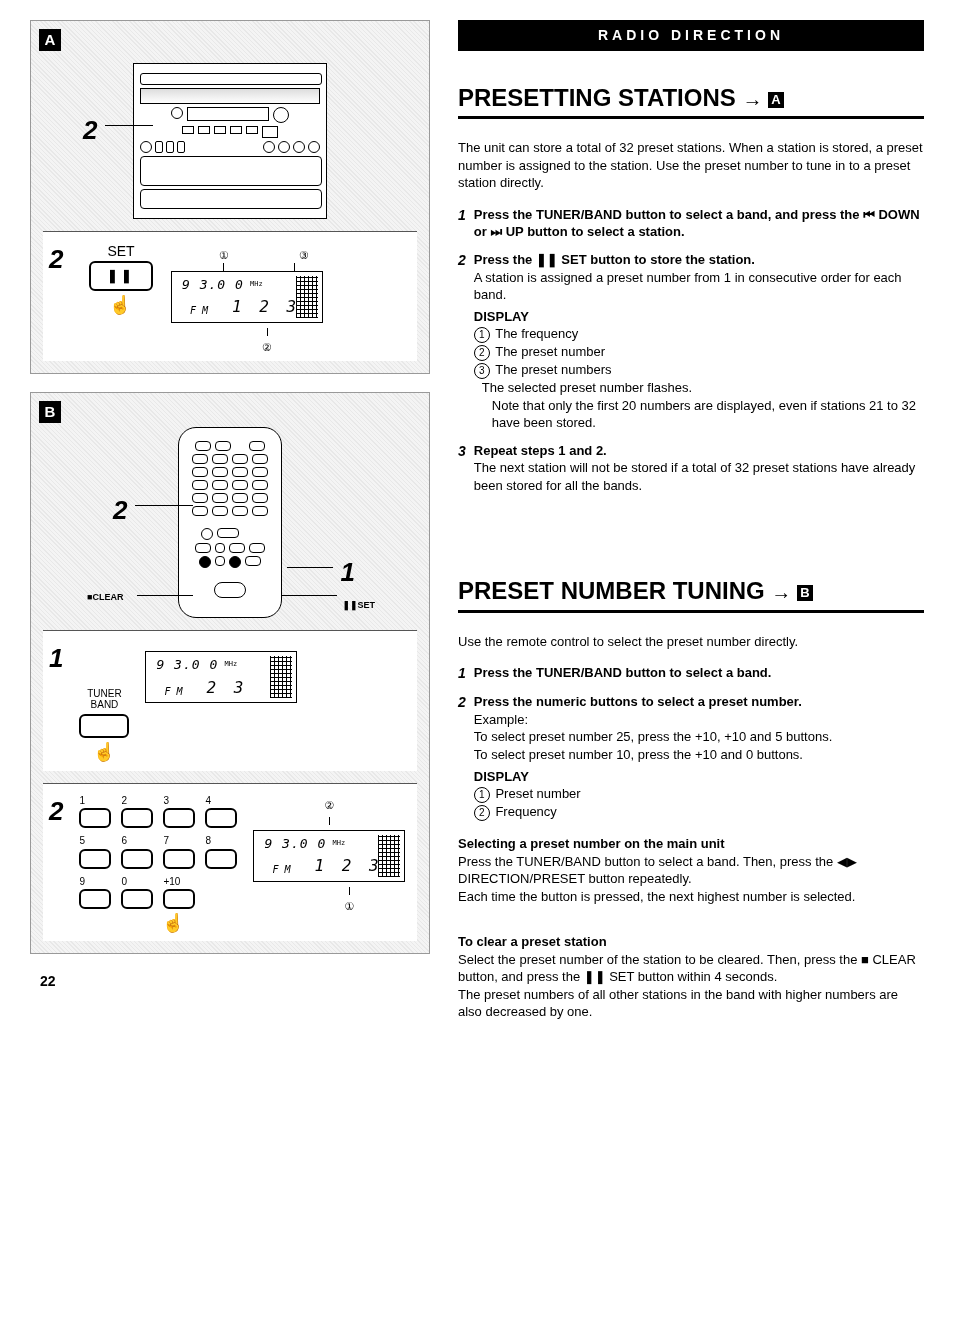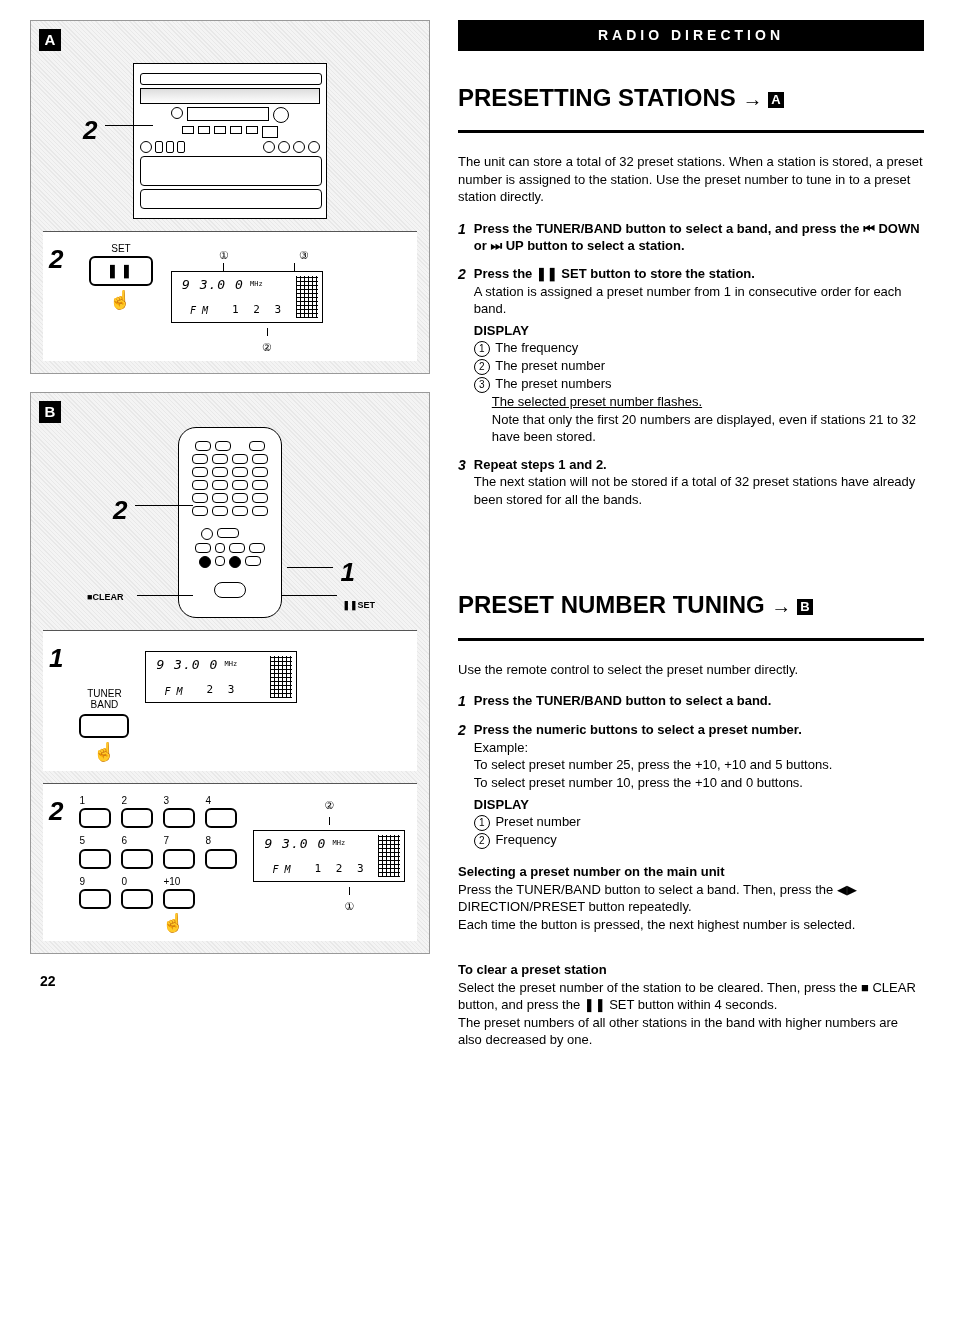--- a/index.html
+++ b/index.html
@@ -33,21 +33,21 @@
     padding: 6px 0;
     font-size: 14px;
     margin-bottom: 18px;
   }
   .heading {
     font-size: 24px;
     font-weight: 900;
     font-stretch: condensed;
     letter-spacing: 0px;
     border-bottom: 3px solid #000;
-    padding-bottom: 16px;
+    padding-bottom: 2px;
     margin: 31px 0 20px 0;
   }
   .heading-arrow {
     font-size: 20px;
     vertical-align: middle;
   }
   .heading-badge {
     display: inline-block;
     background: #000;
     color: #fff;
@@ -141,21 +141,21 @@
   }
   .lcd {
     border:1px solid #000;
     width:150px; height:50px;
     position:relative;
     font-family:monospace;
   }
   .lcd .freq { position:absolute; top:4px; left:10px; font-size:13px; letter-spacing:1px; font-style:italic;}
   .lcd .mhz { position:absolute; top:8px; left:78px; font-size:7px;}
   .lcd .band { position:absolute; bottom:4px; left:18px; font-size:10px; font-style:italic;}
-  .lcd .digits { position:absolute; bottom:4px; left:60px; font-size:11px; letter-spacing:4px;}
+  .lcd .digits { position:absolute; bottom:4px; left:60px; font-size:16px; font-style:italic; letter-spacing:4px;}
   .lcd .grid { position:absolute; right:4px; top:4px; bottom:4px; width:22px;
     background:repeating-linear-gradient(0deg,#000 0,#000 1px,transparent 1px,transparent 4px),
                repeating-linear-gradient(90deg,#000 0,#000 1px,transparent 1px,transparent 4px);}
   .remote {
     background:#fff;
     border:1px solid #000;
     border-radius:18px;
     width:90px;
     margin: 22px auto 6px auto;
     padding:10px 6px 16px 6px;
@@ -227,21 +227,21 @@
           <div class="slot" style="height:28px;border-radius:4px;"></div>
           <div class="slot" style="height:18px;border-radius:4px;"></div>
         </div>
         <div style="position:absolute;left:40px;top:50px;" class="callout-num">2</div>
         <div style="position:absolute;left:62px;top:62px;border-top:1px solid #000;width:48px;"></div>
       </div>
 
       <div class="subpanel">
         <div class="callout-num">2</div>
         <div>
-          <div style="font-size:10px;text-align:center;">SET</div>
+          <div style="font-size:14px;text-align:center;">SET</div>
           <div class="set-btn"><span>❚❚</span></div>
           <div class="hand">☝</div>
         </div>
         <div style="position:relative;padding-top:6px;">
           <div class="small-map" style="display:flex;gap:70px;margin-left:48px;font-size:11px;">
             <span>①</span>
             <span>③</span>
           </div>
           <div style="display:flex;gap:70px;margin-left:52px;">
               <div style="border-left:1px solid #000;height:8px;"></div>
@@ -442,21 +442,21 @@
 
     <div class="step">
       <div class="step-num">2</div>
       <div class="step-body">
         <div class="step-title">Press the ❚❚ SET button to store the station.</div>
         <div>A station is assigned a preset number from 1 in consecutive order for each band.</div>
         <div class="sub-bold">DISPLAY</div>
         <div><span class="circ">1</span> <span>The frequency</span></div>
         <div><span class="circ">2</span> <span>The preset number</span></div>
         <div><span class="circ">3</span> <span>The preset numbers</span></div>
-        <div style="margin-left:18px;text-decoration:underline;">The selected preset number flashes.</div>
+        <div style="margin-left:8px;">The selected preset number flashes.</div>
         <div style="margin-left:18px;">Note that only the first 20 numbers are displayed, even if stations 21 to 32 have been stored.</div>
       </div>
     </div>
 
     <div class="step">
       <div class="step-num">3</div>
       <div class="step-body">
         <div class="step-title">Repeat steps 1 and 2.</div>
         <div>The next station will not be stored if a total of 32 preset stations have already been stored for all the bands.</div>
       </div>

